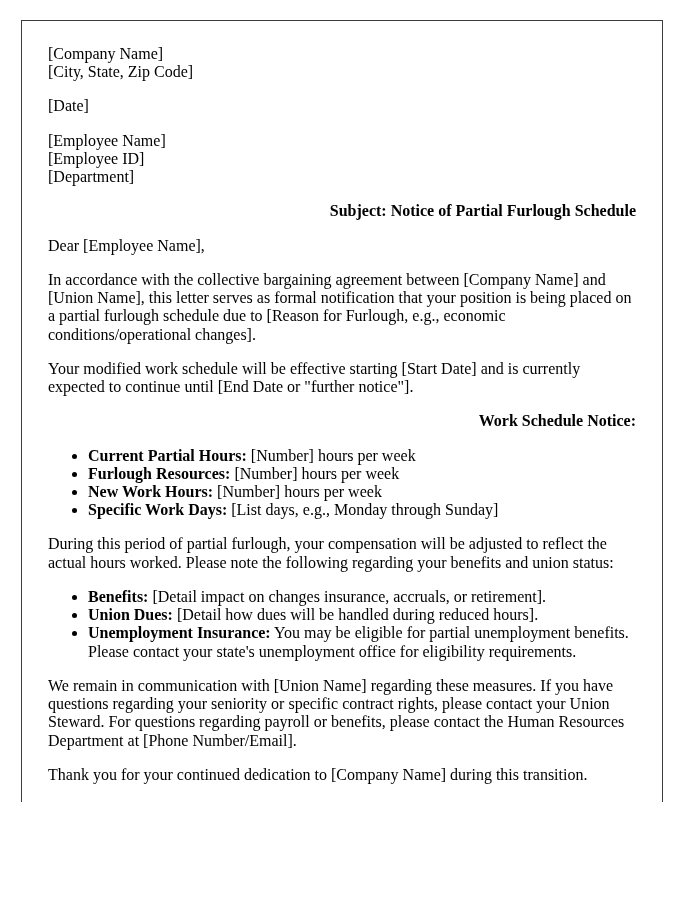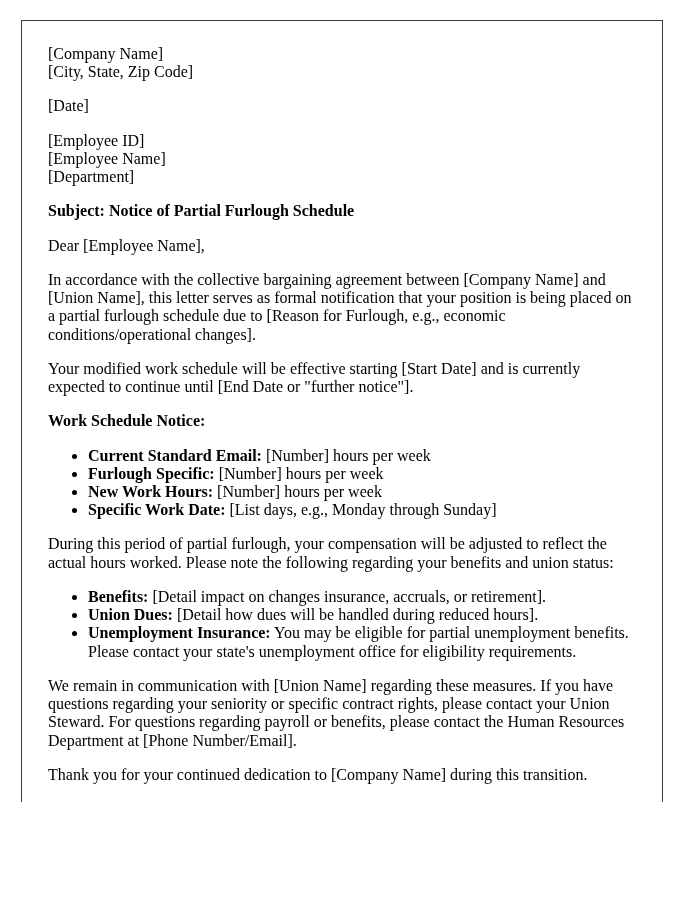--- a/index.html
+++ b/index.html
@@ -32,20 +32,21 @@
   }
   .block {
     margin: 16px 0;
     font-family: Liberation Serif, serif;
   }
   .line {
     display: block;
   }
   .bold {
     font-weight: bold;
+    text-align: right;
   }
   ul.bullet-list {
     margin: 16px 0;
     padding-left: 40px;
     list-style-type: disc;
   }
   ul.bullet-list li {
     margin: 0;
   }
 </style>
@@ -55,47 +56,47 @@
 <div class="letter">
 
   <div class="block">
     <span class="line">[Company Name]</span>
     <span class="line">[City, State, Zip Code]</span>
   </div>
 
   <div class="block">[Date]</div>
 
   <div class="block">
+    <span class="line">[Employee Name]</span>
     <span class="line">[Employee ID]</span>
-    <span class="line">[Employee Name]</span>
     <span class="line">[Department]</span>
   </div>
 
   <div class="block bold">Subject: Notice of Partial Furlough Schedule</div>
 
   <div class="block">Dear [Employee Name],</div>
 
   <div class="block">In accordance with the collective bargaining agreement between [Company Name] and [Union Name], this letter serves as formal notification that your position is being placed on a partial furlough schedule due to [Reason for Furlough, e.g., economic conditions/operational changes].</div>
 
   <div class="block">Your modified work schedule will be effective starting [Start Date] and is currently expected to continue until [End Date or "further notice"].</div>
 
   <div class="block bold">Work Schedule Notice:</div>
 
   <ul class="bullet-list">
     <li>
-      <span class="bold">Current Standard Email:</span><span> [Number] hours per week</span>
+      <span class="bold">Current Partial Hours:</span><span> [Number] hours per week</span>
     </li>
     <li>
-      <span class="bold">Furlough Specific:</span><span> [Number] hours per week</span>
+      <span class="bold">Furlough Resources:</span><span> [Number] hours per week</span>
     </li>
     <li>
       <span class="bold">New Work Hours:</span><span> [Number] hours per week</span>
     </li>
     <li>
-      <span class="bold">Specific Work Date:</span><span> [List days, e.g., Monday through Sunday]</span>
+      <span class="bold">Specific Work Days:</span><span> [List days, e.g., Monday through Sunday]</span>
     </li>
   </ul>
 
   <div class="block">During this period of partial furlough, your compensation will be adjusted to reflect the actual hours worked. Please note the following regarding your benefits and union status:</div>
 
   <ul class="bullet-list">
     <li>
       <span class="bold">Benefits:</span><span> [Detail impact on changes insurance, accruals, or retirement].</span>
     </li>
     <li>

